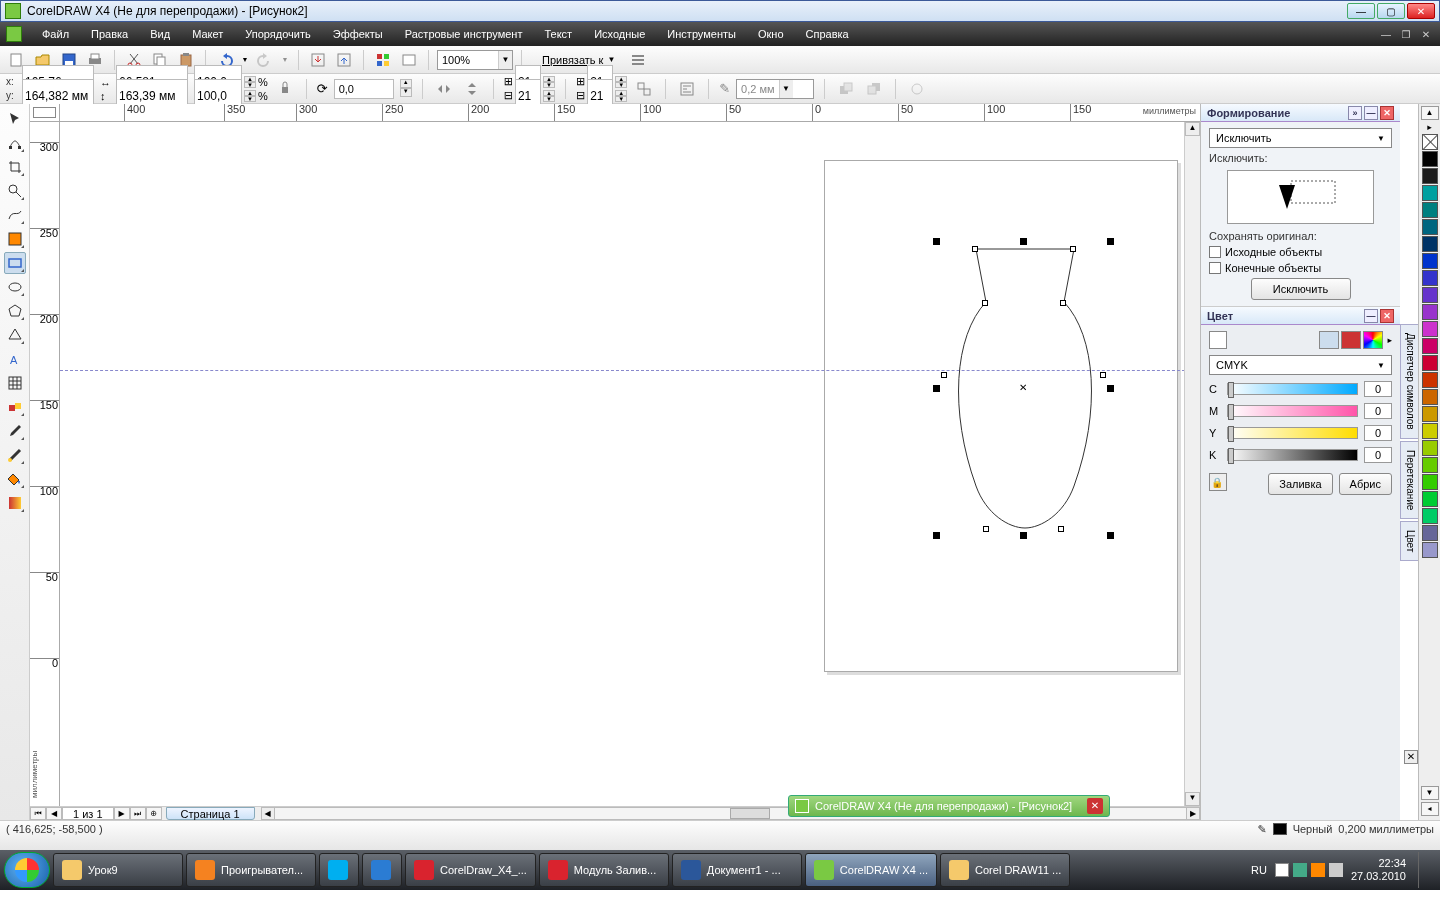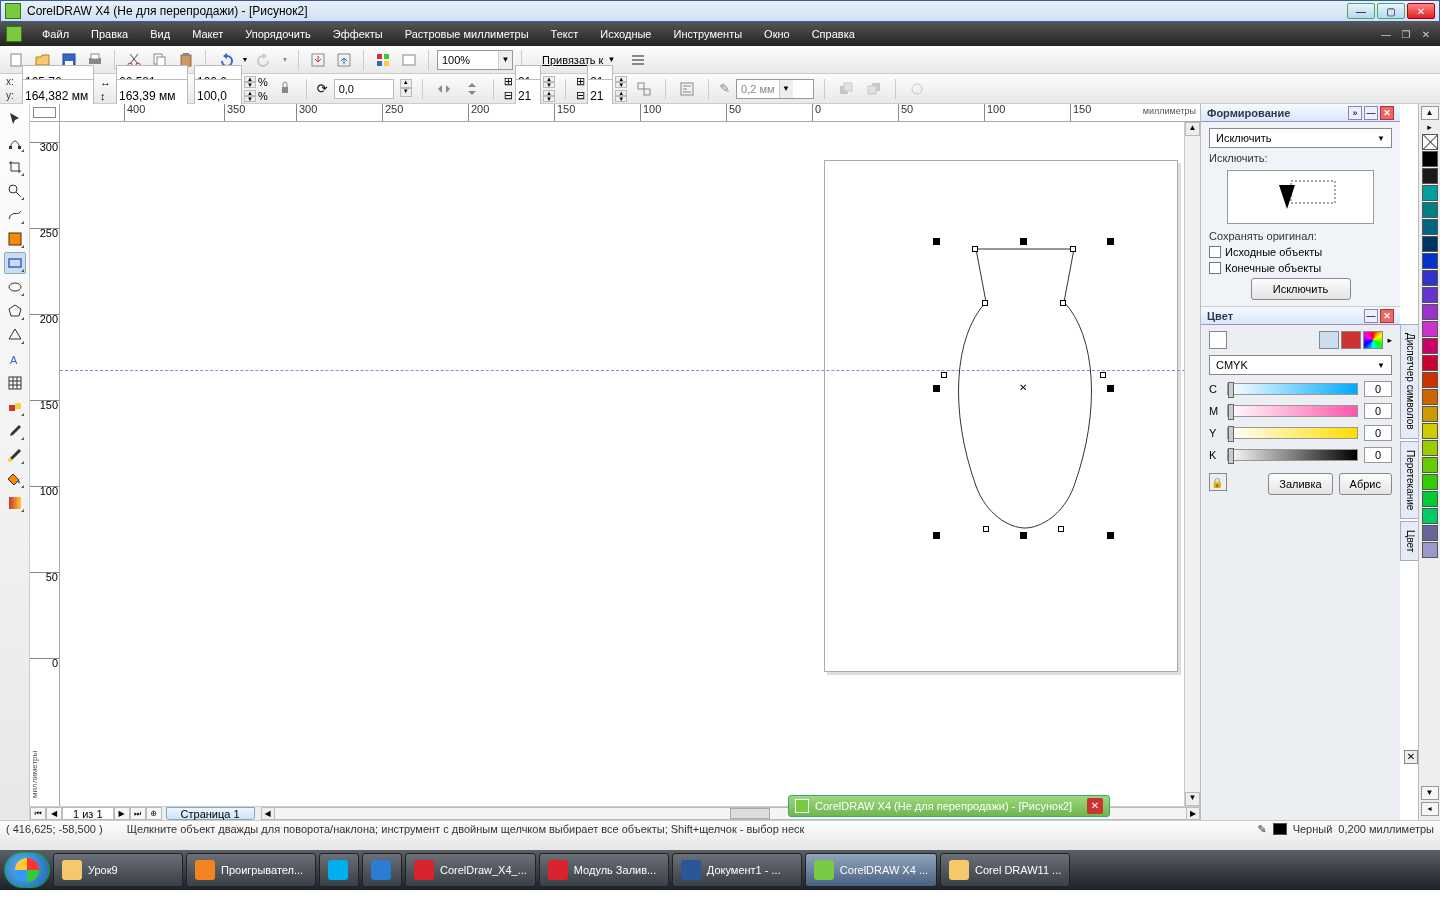--- a/index.html
+++ b/index.html
@@ -145,21 +145,21 @@
 </div>
 
 <div class="menubar">
   <div class="logo"></div>
   <div class="menu-item">Файл</div>
   <div class="menu-item">Правка</div>
   <div class="menu-item">Вид</div>
   <div class="menu-item">Макет</div>
   <div class="menu-item">Упорядочить</div>
   <div class="menu-item">Эффекты</div>
-  <div class="menu-item">Растровые миллиметры</div>
+  <div class="menu-item">Растровые инструмент</div>
   <div class="menu-item">Текст</div>
   <div class="menu-item">Исходные</div>
   <div class="menu-item">Инструменты</div>
   <div class="menu-item">Окно</div>
   <div class="menu-item">Справка</div>
   <div class="docbtns">
     <div class="docbtn">—</div>
     <div class="docbtn">❐</div>
     <div class="docbtn">✕</div>
   </div>
@@ -737,21 +737,20 @@
       <div class="side-tab">Цвет</div>
     </div>
     <div style="position:absolute;right:22px;top:646px;width:14px;height:14px;border:1px solid #888;background:#eee;font-size:10px;text-align:center;line-height:12px;">✕</div>
   </div>
 
 </div>
 
 <div class="statusbar">
   <div class="status-row r2">
     <span>( 416,625; -58,500 )</span>
-    <span style="flex:1;margin-left:12px;overflow:hidden;white-space:nowrap;">Щелкните объект дважды для поворота/наклона; инструмент с двойным щелчком выбирает все объекты; Shift+щелчок - выбор неск</span>
     <div class="fill-status" style="gap:6px;">
       <span>✎</span>
       <div class="sw-black"></div>
       <span>Черный</span>
       <span>0,200 миллиметры</span>
     </div>
   </div>
 </div>
 
 <div class="flash-strip">
@@ -793,13 +792,27 @@
       </div>
       <div class="task-btn active" style="min-width: 130px;">
         <div class="task-icon" style="background: rgb(122, 201, 67);"></div>
         <span>CorelDRAW X4 ...</span>
       </div>
       <div class="task-btn" style="min-width: 130px;">
         <div class="task-icon" style="background: rgb(245, 201, 107);"></div>
         <span>Corel DRAW11 ...</span>
       </div>
     </div>
+  <div class="tray">
+    <span>RU</span>
+    <div class="tray-icons">
+      <div class="tray-ic" style="background:#fff;border:1px solid #888;"></div>
+      <div class="tray-ic" style="background:#4a8;"></div>
+      <div class="tray-ic" style="background:#f80;"></div>
+      <div class="tray-ic" style="background:#ccc;"></div>
+    </div>
+    <div class="clock">
+      <div>22:34</div>
+      <div>27.03.2010</div>
+    </div>
+    <div style="width:10px;height:36px;border-left:1px solid #666;margin-left:4px;"></div>
+  </div>
 </div>
 
 </body></html>

